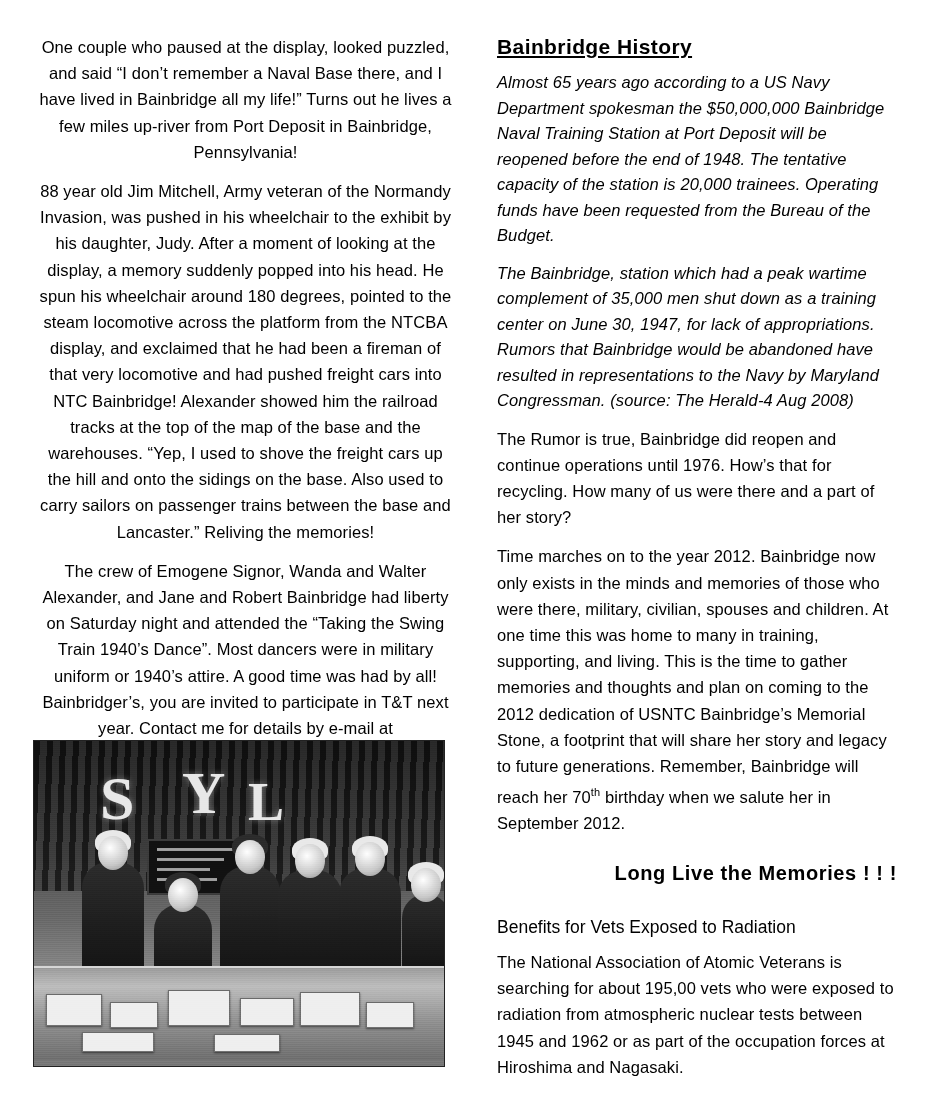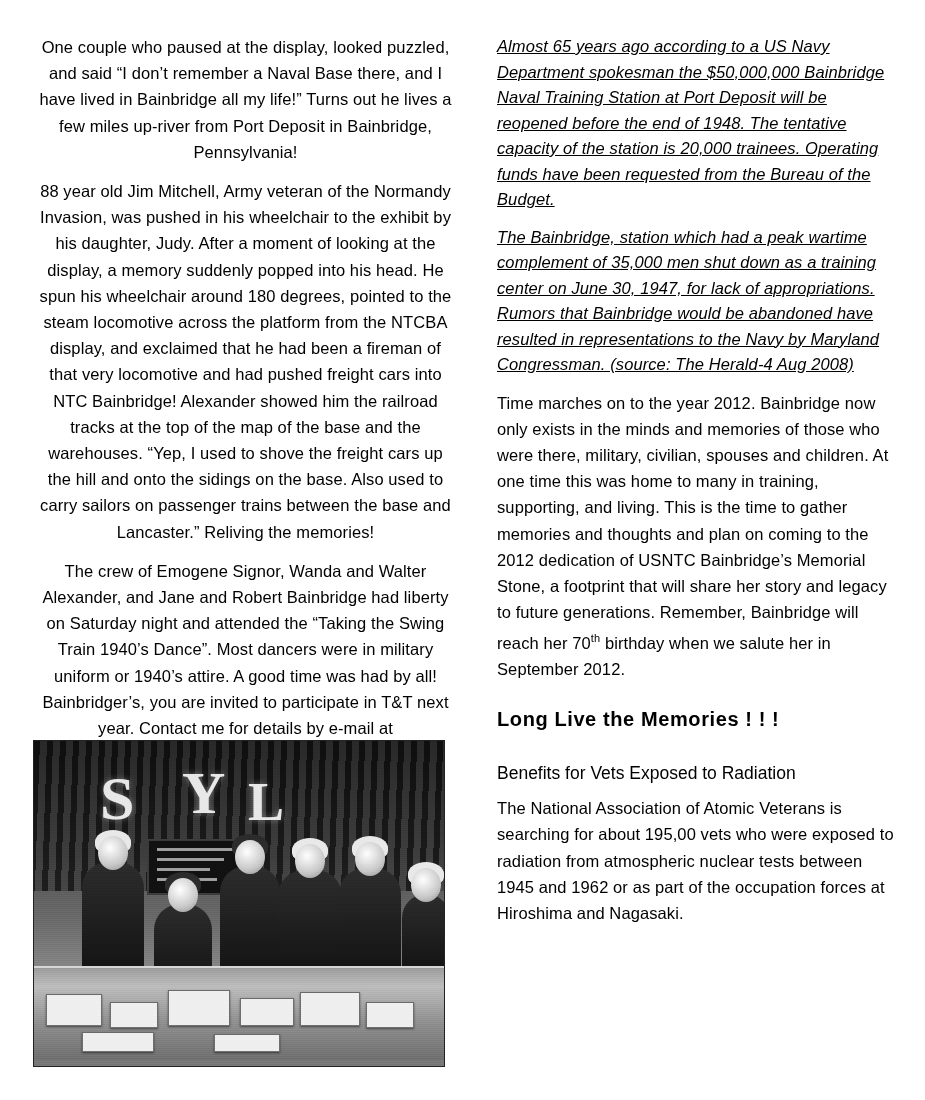--- a/index.html
+++ b/index.html
@@ -52,24 +52,23 @@
   h3.sub-heading {
     font-size: 17.5px;
     font-weight: normal;
     margin: 4px 0 10px 0;
     line-height: 24px;
   }
   .italic-block p {
     font-style: italic;
     line-height: 25.5px;
     margin-bottom: 12px;
-    text-decoration: underline;
   }
   .banner {
-    text-align: left;
+    text-align: right;
     font-size: 20px;
     font-weight: bold;
     letter-spacing: 0.6px;
     margin: 26px 0 30px 0;
   }
   sup { font-size: 11px; vertical-align: super; }
 
   
   .photo-wrap {
     position: absolute;
@@ -158,26 +157,28 @@
 
 <div class="page">
 
   <div class="col-left">
     <p>One couple who paused at the display, looked puzzled, and said “I don’t remember a Naval Base there, and I have lived in Bainbridge all my life!”  Turns out he lives a few miles up-river from Port Deposit in Bainbridge, Pennsylvania!</p>
     <p>88 year old Jim Mitchell, Army veteran of the Normandy Invasion, was pushed in his wheelchair to the exhibit by his daughter, Judy.  After a moment of looking at the display, a memory suddenly popped into his head.  He spun his wheelchair around 180 degrees, pointed to the steam locomotive across the platform from the NTCBA display, and exclaimed that he had been a fireman of that very locomotive and had pushed freight cars into NTC Bainbridge!  Alexander showed him the railroad tracks at the top of the map of the base and the warehouses.  “Yep, I used to shove the freight cars up the hill and onto the sidings on the base.  Also used to carry sailors on passenger trains between the base and Lancaster.”  Reliving the memories!</p>
     <p>The crew of Emogene Signor, Wanda and Walter Alexander, and Jane and Robert Bainbridge had liberty on Saturday night and attended the “Taking the Swing Train 1940’s Dance”.  Most dancers were in military uniform or 1940’s attire.  A good time was had by all!  Bainbridger’s, you are invited to participate in T&amp;T next year.  Contact me for details by e-mail at DE585@cox.net or call 540/345-5826.</p>
   </div>
 
   <div class="col-right">
+    <h2 class="heading">Bainbridge History</h2>
 
     <div class="italic-block">
       <p>Almost 65 years ago according to a US Navy Department spokesman the $50,000,000 Bainbridge Naval Training Station at Port Deposit will be reopened before the end of 1948.  The tentative capacity of the station is 20,000 trainees.  Operating funds have been requested from the Bureau of the Budget.</p>
       <p>The Bainbridge, station which had a peak wartime complement of 35,000 men shut down as a training center on June 30, 1947, for lack of appropriations.  Rumors that Bainbridge would be abandoned have resulted in representations to the Navy by Maryland Congressman. (source: The Herald-4 Aug 2008)</p>
     </div>
 
+    <p>The Rumor is true, Bainbridge did reopen and continue operations until 1976.  How’s that for recycling.  How many of us were there and a part of her story?</p>
 
     <p><span>Time marches on to the year 2012.  Bainbridge now only exists in the minds and memories of those who were there, military, civilian, spouses and children.  At one time this was home to many in training, supporting, and living.  This is the time to gather memories and thoughts and plan on coming to the 2012 dedication of USNTC Bainbridge’s Memorial Stone, a footprint that will share her story and legacy to future generations.  Remember, Bainbridge will reach her 70</span><sup>th</sup><span> birthday when we salute her in September 2012.</span></p>
 
     <div class="banner">Long Live the Memories ! ! !</div>
 
     <h3 class="sub-heading">Benefits for Vets Exposed to Radiation</h3>
 
     <p>The National Association of Atomic Veterans is searching for about 195,00 vets who were exposed to radiation from atmospheric nuclear tests between 1945 and 1962 or as part of the occupation forces at Hiroshima and Nagasaki.</p>
 
   </div>

